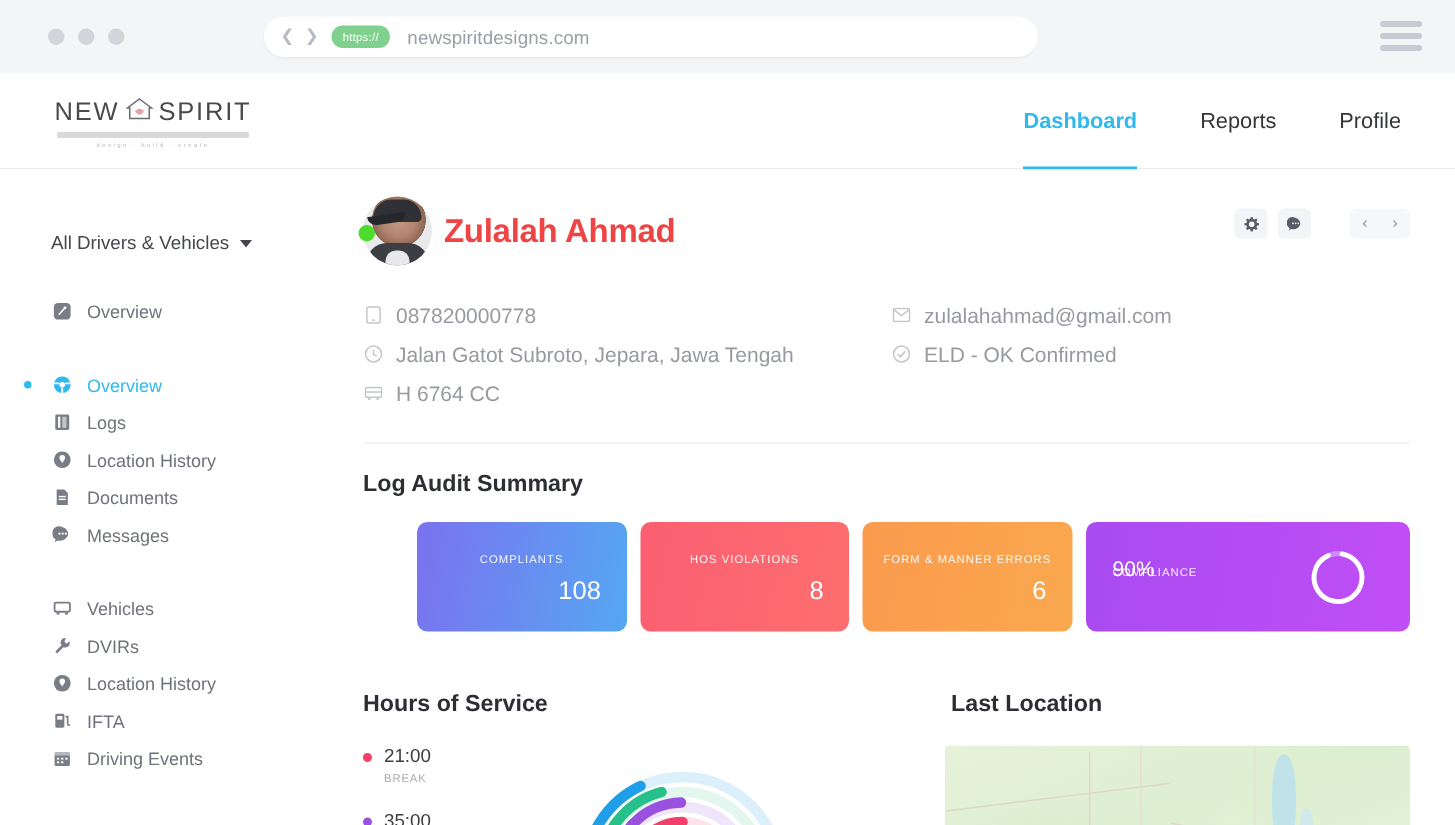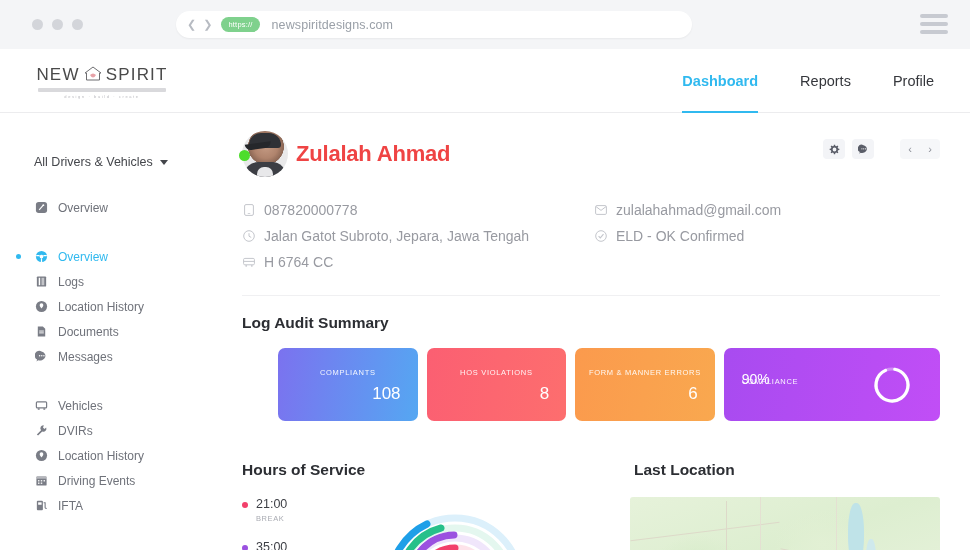--- a/index.html
+++ b/index.html
@@ -298,40 +298,40 @@
         <svg width="13" height="13" viewBox="0 0 14 14">
             <circle cx="7" cy="7" r="6" fill="currentColor"></circle>
             <path d="M7 3.5 a2 2 0 0 1 2 2 c0 1.6 -2 3.6 -2 3.6 s-2 -2 -2 -3.6 a2 2 0 0 1 2 -2 z" fill="#fff"></path>
           </svg>
       </span>
       <span class="lbl">Location History</span>
     </div>
     <div class="sb-item">
       <span class="sb-ico">
         <svg width="13" height="13" viewBox="0 0 14 14">
+            <rect x="2" y="2" width="6.5" height="10" rx="1" fill="currentColor"></rect>
+            <rect x="3.4" y="3.6" width="3.7" height="2.6" fill="#fff"></rect>
+            <path d="M9.3 4 h1.6 v5.2 a1 1 0 0 0 1.6 .7" stroke="currentColor" stroke-width="1.2" fill="none"></path>
+          </svg>
+      </span>
+      <span class="lbl">IFTA</span>
+    </div>
+    <div class="sb-item">
+      <span class="sb-ico">
+        <svg width="13" height="13" viewBox="0 0 14 14">
             <rect x="1.5" y="2.5" width="11" height="10" rx="1" fill="currentColor"></rect>
             <rect x="1.5" y="2.5" width="11" height="2.6" fill="#fff" opacity=".45"></rect>
             <rect x="3.2" y="6.6" width="1.6" height="1.4" fill="#fff"></rect>
             <rect x="6.2" y="6.6" width="1.6" height="1.4" fill="#fff"></rect>
             <rect x="9.2" y="6.6" width="1.6" height="1.4" fill="#fff"></rect>
             <rect x="3.2" y="9.2" width="1.6" height="1.4" fill="#fff"></rect>
             <rect x="6.2" y="9.2" width="1.6" height="1.4" fill="#fff"></rect>
           </svg>
       </span>
       <span class="lbl">Driving Events</span>
-    </div>
-    <div class="sb-item">
-      <span class="sb-ico">
-        <svg width="13" height="13" viewBox="0 0 14 14">
-            <rect x="2" y="2" width="6.5" height="10" rx="1" fill="currentColor"></rect>
-            <rect x="3.4" y="3.6" width="3.7" height="2.6" fill="#fff"></rect>
-            <path d="M9.3 4 h1.6 v5.2 a1 1 0 0 0 1.6 .7" stroke="currentColor" stroke-width="1.2" fill="none"></path>
-          </svg>
-      </span>
-      <span class="lbl">IFTA</span>
     </div>
   </div>
 </aside>
 
 <main class="main">
 
   <div class="profile-head">
     <div class="avatar-wrap">
       <div class="avatar">
         <span class="cap"></span>

